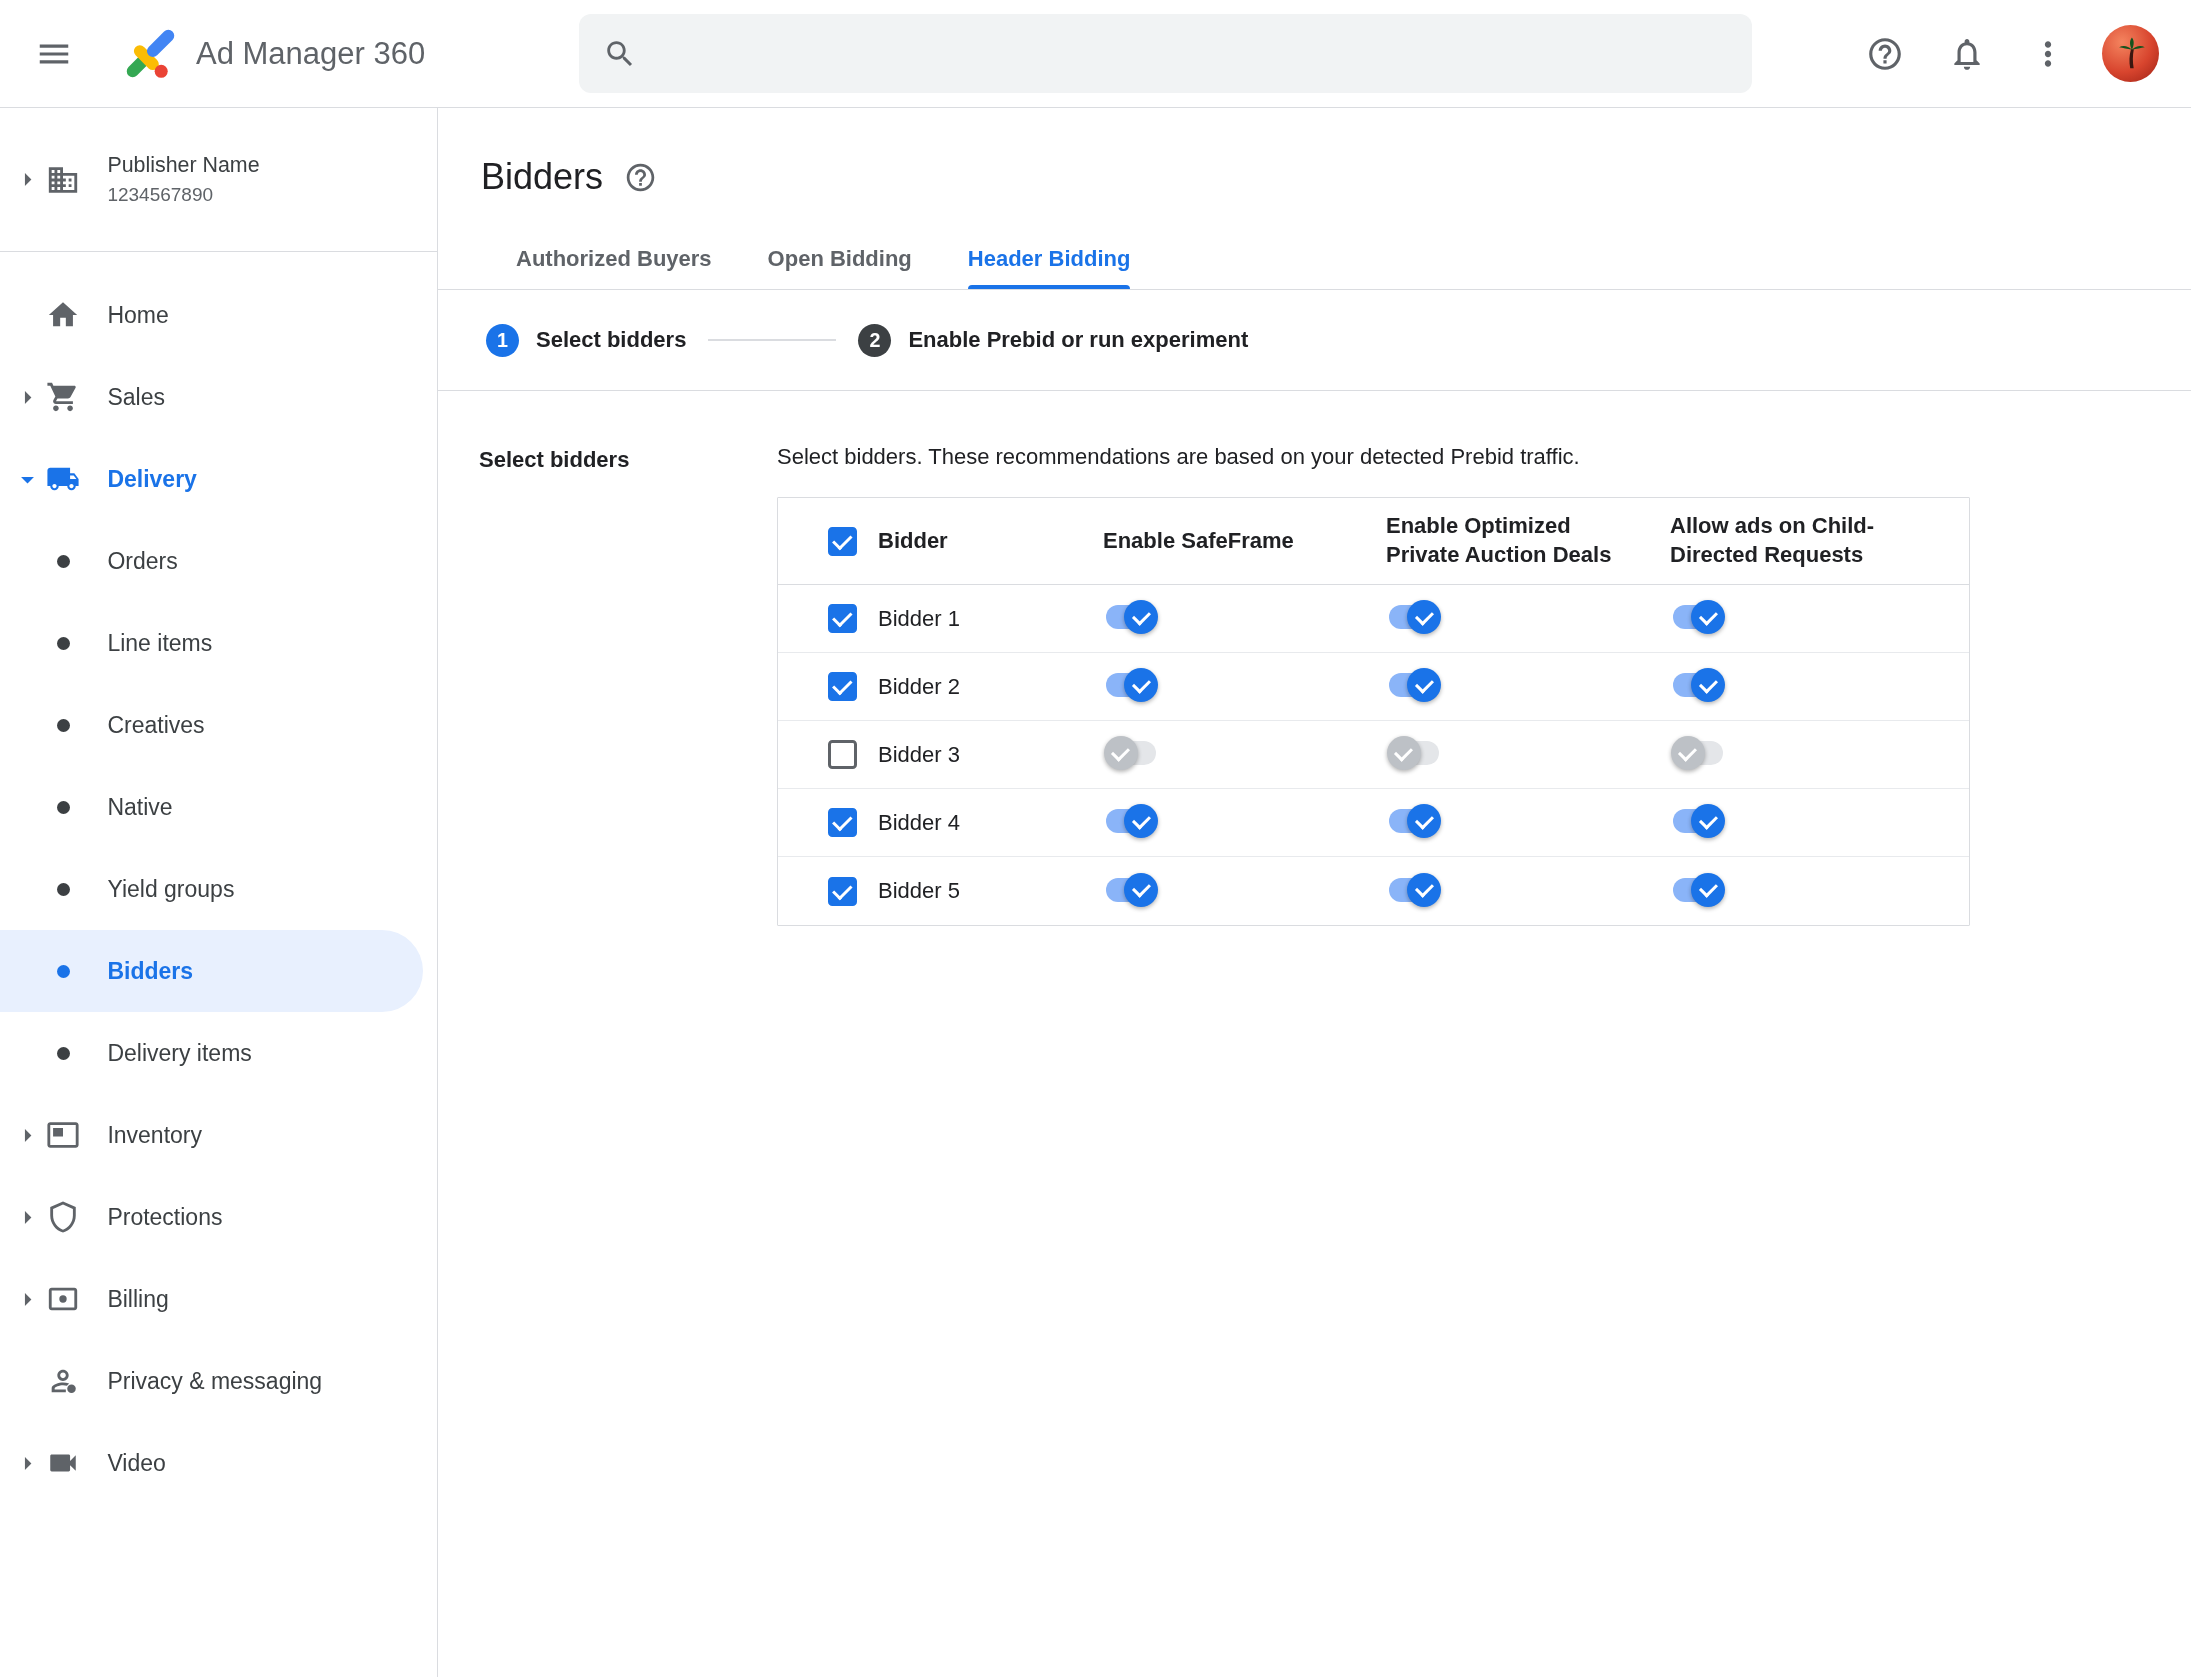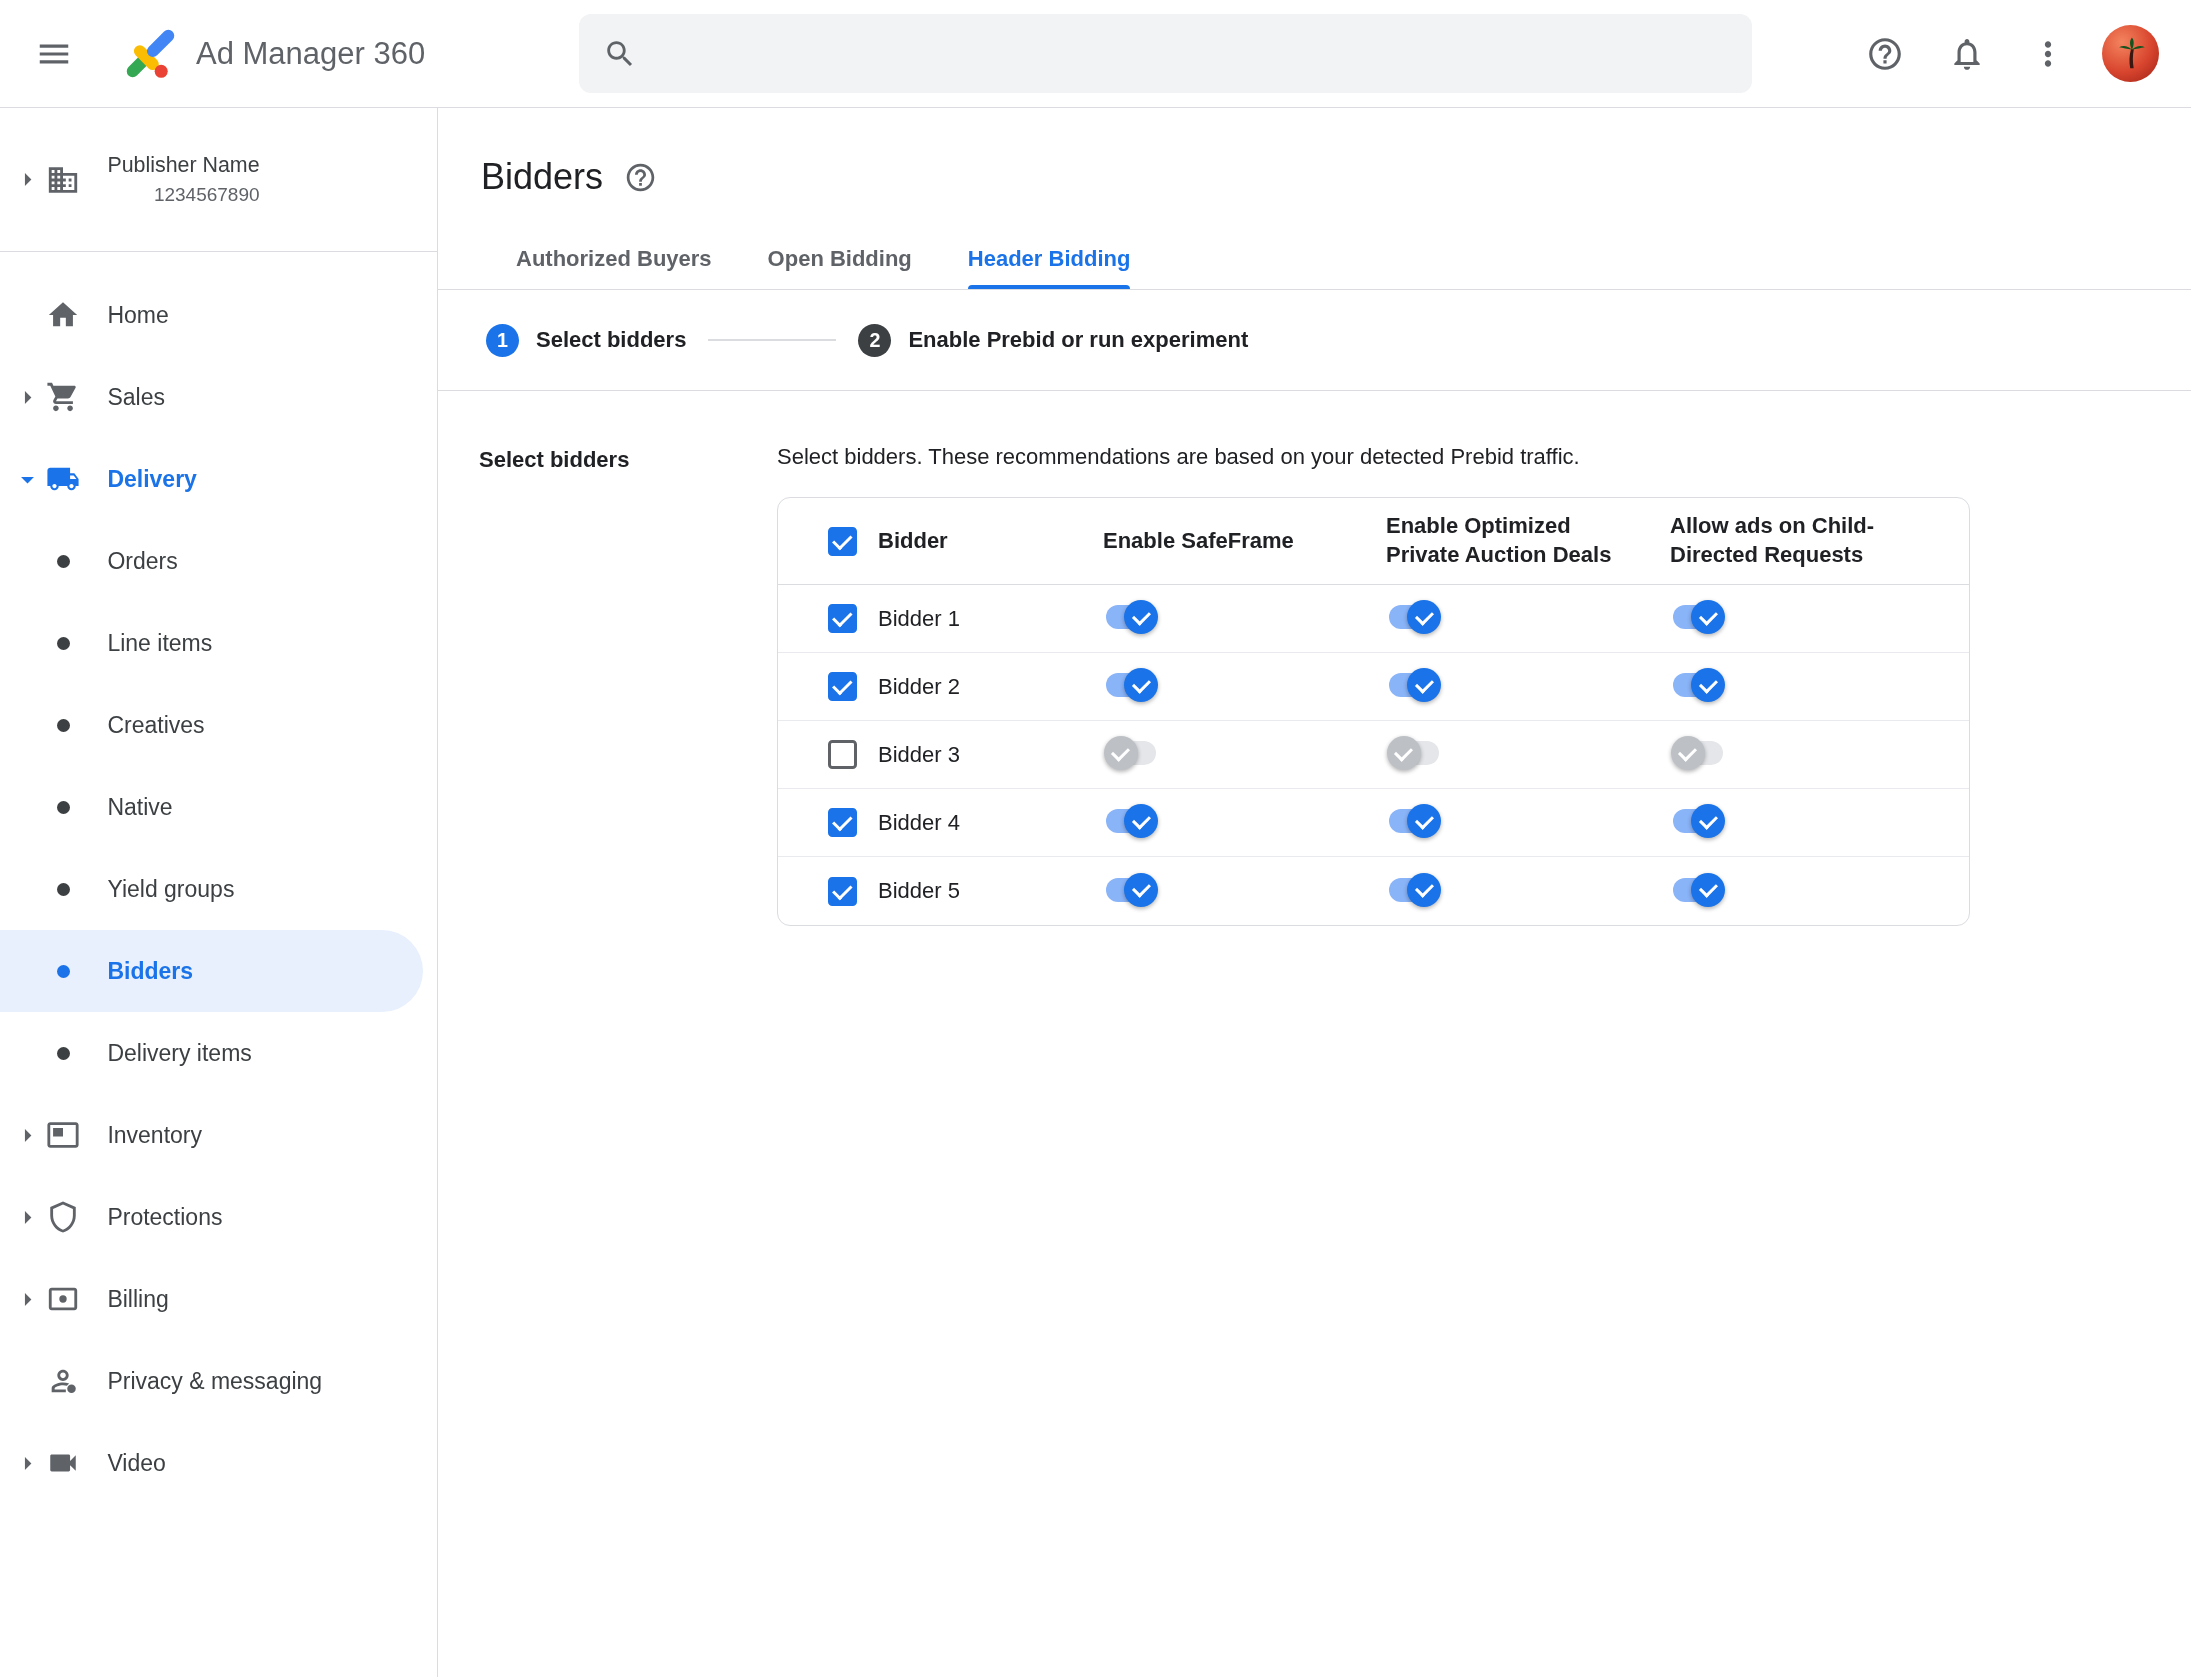--- a/index.html
+++ b/index.html
@@ -37,21 +37,21 @@
   .avatar {
     width:57px; height:57px; border-radius:50%; cursor:pointer; overflow:hidden;
     background:radial-gradient(circle at 35% 30%, #f4845f 0%, #d8452e 55%, #9c2014 100%);
     display:flex; align-items:center; justify-content:center; flex:none;
   }
   .avatar svg { width:38px; height:38px; }
 
   
   aside { grid-row:2; border-right:0.9px solid #dadce0; background:#fff; overflow:hidden; }
   .publisher {
-    height:144px; display:flex; align-items:center; border-bottom:0.9px solid #dadce0; cursor:pointer;text-align:right;
+    height:144px; display:flex; align-items:center; border-bottom:0.9px solid #dadce0; cursor:pointer;
   }
   .chev {
     width:31px; height:31px; margin-left:12px; flex:none; color:#5f6368;
     display:flex; align-items:center; justify-content:center;
   }
   .chev svg { width:31px; height:31px; fill:currentColor; }
   .nav-icon {
     width:34px; height:34px; margin-left:3.4px; flex:none; color:#5f6368;
     display:flex; align-items:center; justify-content:center;
   }
@@ -94,21 +94,21 @@
     font-size:19.7px; font-weight:600; display:flex; align-items:center; justify-content:center; flex:none;
   }
   .step.active .step-circle { background:#1a73e8; }
   .step-label { margin-left:17px; font-size:22px; font-weight:600; color:#202124; white-space:nowrap; }
   .step-connector { width:128px; height:1.7px; background:#dadce0; margin:0 22px; flex:none; }
 
   .content { display:grid; grid-template-columns:298px 1fr; padding:53px 0 0 41px; }
   .section-label { font-size:22px; font-weight:600; color:#202124; padding-top:3.4px; }
   .desc { font-size:22px; color:#202124; margin-bottom:27px; }
 
-  .bidders-table { width:1193px; border:0.9px solid #dadce0; border-radius:13px; background:#fff; }
+  .bidders-table { width:1193px; border:0.9px solid #dadce0; border-radius:1px; background:#fff; }
   .thead, .trow {
     display:grid; grid-template-columns:50px 225px 283px 284px 1fr;
     align-items:center; padding-left:50px;
   }
   .thead { min-height:87px; border-bottom:0.9px solid #dadce0; }
   .trow { height:68px; border-bottom:0.9px solid #e8eaed; }
   .trow:last-child { border-bottom:none; }
   .th { font-size:22px; font-weight:600; color:#202124; line-height:1.3; padding-right:45px; }
   .cell-name { font-size:22px; color:#202124; }
 

